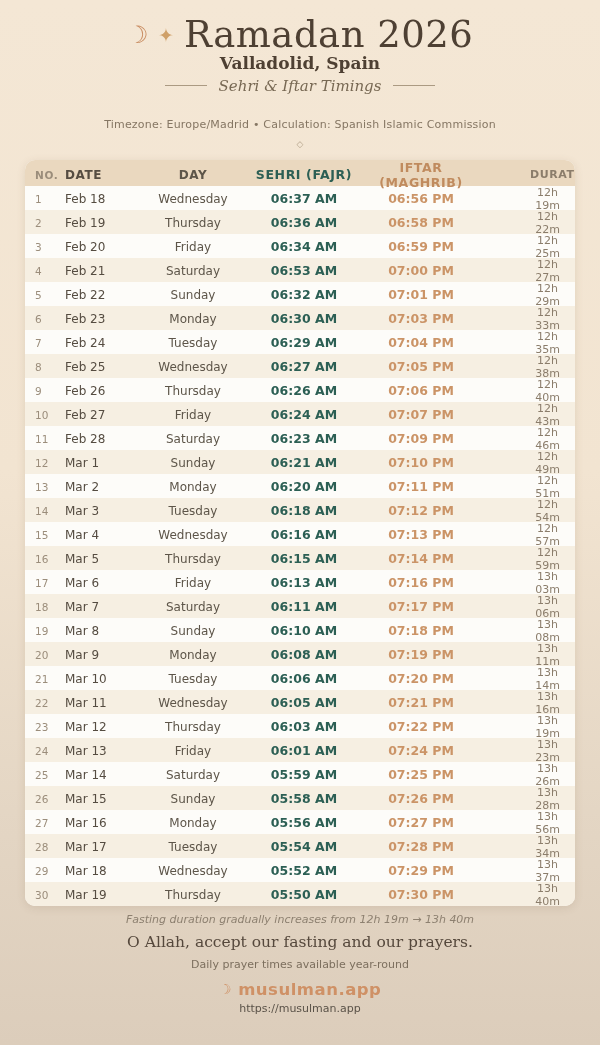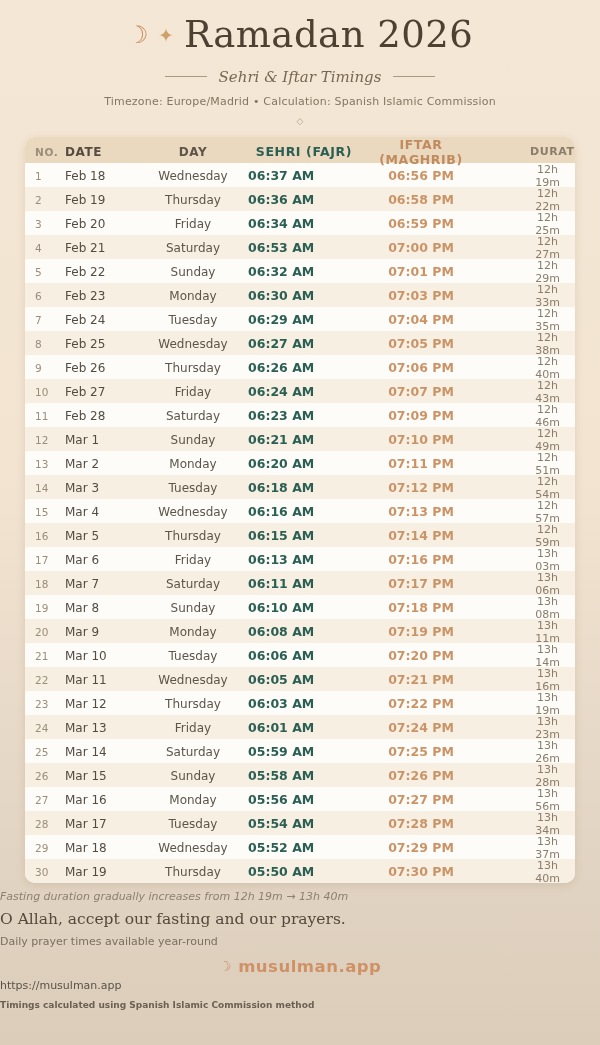--- a/index.html
+++ b/index.html
@@ -14,47 +14,47 @@
 
   
   .header { text-align:center; padding-top:16px; }
   .title-row { display:flex; align-items:center; justify-content:center; gap:10px;
     font-family:"DejaVu Serif","Liberation Serif",serif; color:#4e4033; }
   .crescent { color:#c98d62; font-size:24px; display:inline-block; transform:scaleX(-1); line-height:1; }
   .sparkle { color:#cfa068; font-size:19px; line-height:1; }
   .main-title { font-size:37px; letter-spacing:0.5px; line-height:1.05; }
   .location { font-family:"DejaVu Serif","Liberation Serif",serif; font-weight:bold;
     font-size:17px; color:#4e4033; margin-top:-2px; }
-  .section-row { display:flex; align-items:center; justify-content:center; gap:12px; margin-top:13px; }
+  .section-row { display:flex; align-items:center; justify-content:center; gap:12px; margin-top:4px; }
   .section-line { width:42px; height:1px; background:#ab9a82; }
   .section-title { font-family:"DejaVu Serif","Liberation Serif",serif; font-style:italic;
     font-size:15px; color:#776853; }
-  .meta { margin-top:9px; font-size:11px; color:#857663; letter-spacing:0.2px; }
+  .meta { margin-top:23px; font-size:11px; color:#857663; letter-spacing:0.2px; }
   .diamond { margin-top:9px; font-size:9px; color:#b5a48c; line-height:1; }
 
   
   .card { margin:11px 25px 0 25px; background:#fdfcf9; border-radius:10px; overflow:hidden;
     box-shadow:0 2px 8px rgba(110,85,55,0.14); }
   .grid-row { display:grid; grid-template-columns:30px 73px 110px 112px 122px 1fr;
     align-items:center; padding:0 10px; }
   .thead { background:#ead8bf; height:26px; font-size:10px; font-weight:bold;
     letter-spacing:0.6px; color:#5b4c3c; }
   .thead .c-sehri, .thead .c-iftar, .thead .c-dur { text-align:center; }
   .thead .c-iftar { color:#c08b5e; }
   .trow { height:24px; }
   .trow:nth-child(even) { background:#f6efe2; }
   .c-no { font-size:10.5px; color:#9b8d7b; }
   .c-date { font-size:12px; color:#554c41; }
   .c-day { font-size:12px; color:#5d5549;text-align:center; }
-  .c-sehri { font-size:12.5px; font-weight:bold; color:#2c5f54; }
+  .c-sehri { font-size:12.5px; font-weight:bold; color:#2c5f54; text-align:center; }
   .c-iftar { font-size:12.5px; font-weight:bold; color:#cb9467; text-align:center; }
   .c-dur { font-size:11px; color:#8b7d6b; text-align:center;margin-left:48px; }
 
   
-  .footer { }
+  .footer { text-align:center; }
   .fasting-note { margin-top:7px; font-style:italic; font-size:11px; color:#8d8070; }
   .dua { margin-top:7px; font-family:"DejaVu Serif","Liberation Serif",serif;
     font-size:15.5px; color:#55483c; }
   .daily-note { margin-top:7px; font-size:11px; color:#7c6f5e; }
   .brand-row { margin-top:9px; display:flex; align-items:center; justify-content:center; gap:7px; }
   .brand-crescent { color:#cf9166; font-size:14px; display:inline-block; transform:scaleX(-1); line-height:1; }
   .brand-name { font-size:16.5px; font-weight:bold; color:#cf9166; letter-spacing:0.5px; }
   .brand-url { margin-top:3px; font-size:11px; color:#5a5248; }
   .method-note { margin-top:8px; font-size:9px; font-weight:bold; color:#6b6053; }
 </style>
@@ -62,20 +62,21 @@
 <body>
 
 <div class="page">
 
   <div class="header">
     <div class="title-row">
       <span class="crescent">☾</span>
       <span class="sparkle">✦</span>
       <span class="main-title">Ramadan 2026</span>
     </div>
+    <div class="location">Valladolid, Spain</div>
     <div class="section-row">
       <span class="section-line"></span>
       <span class="section-title">Sehri &amp; Iftar Timings</span>
       <span class="section-line"></span>
     </div>
     <div class="meta">Timezone: Europe/Madrid • Calculation: Spanish Islamic Commission</div>
     <div class="diamond">◇</div>
   </div>
 
   <div class="card">
@@ -333,16 +334,15 @@
 
   <div class="footer">
     <div class="fasting-note">Fasting duration gradually increases from 12h 19m → 13h 40m</div>
     <div class="dua">O Allah, accept our fasting and our prayers.</div>
     <div class="daily-note">Daily prayer times available year-round</div>
     <div class="brand-row">
       <span class="brand-crescent">☾</span>
       <span class="brand-name">musulman.app</span>
     </div>
     <div class="brand-url">https://musulman.app</div>
-    <div class="method-note">Timings calculated using Spanish Islamic Commission method</div>
   </div>
 
 </div>
 
 </body></html>

